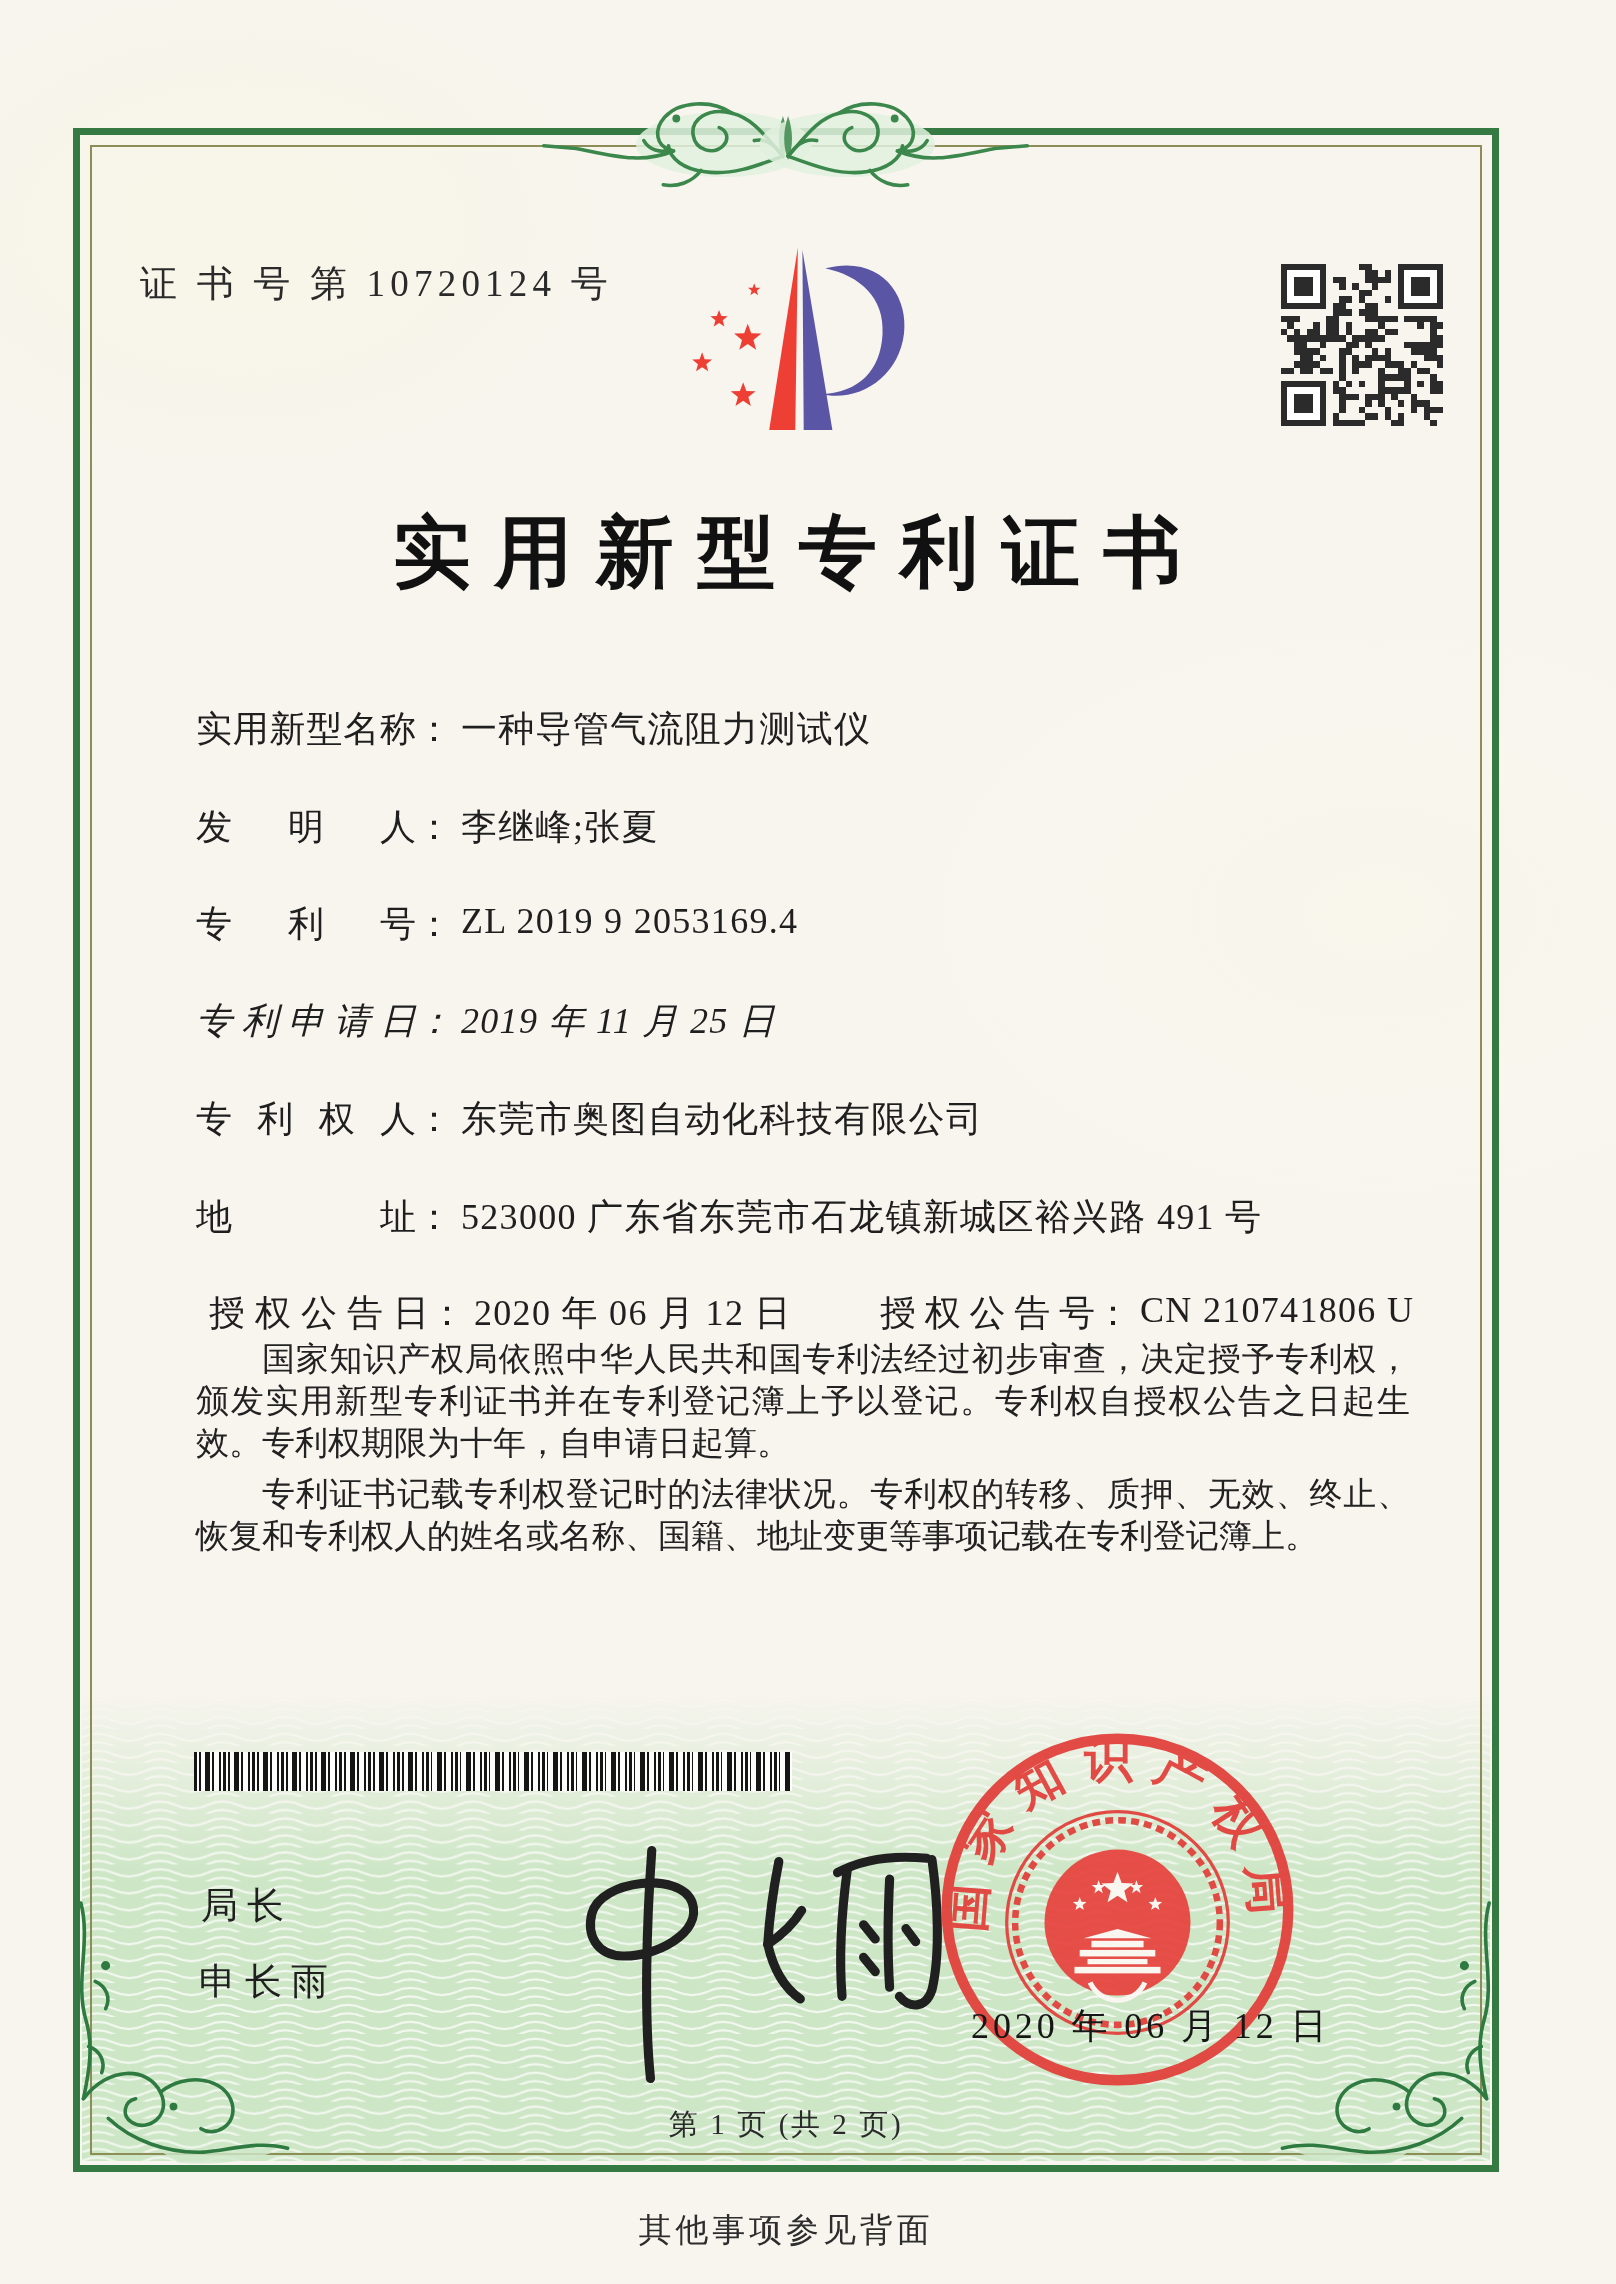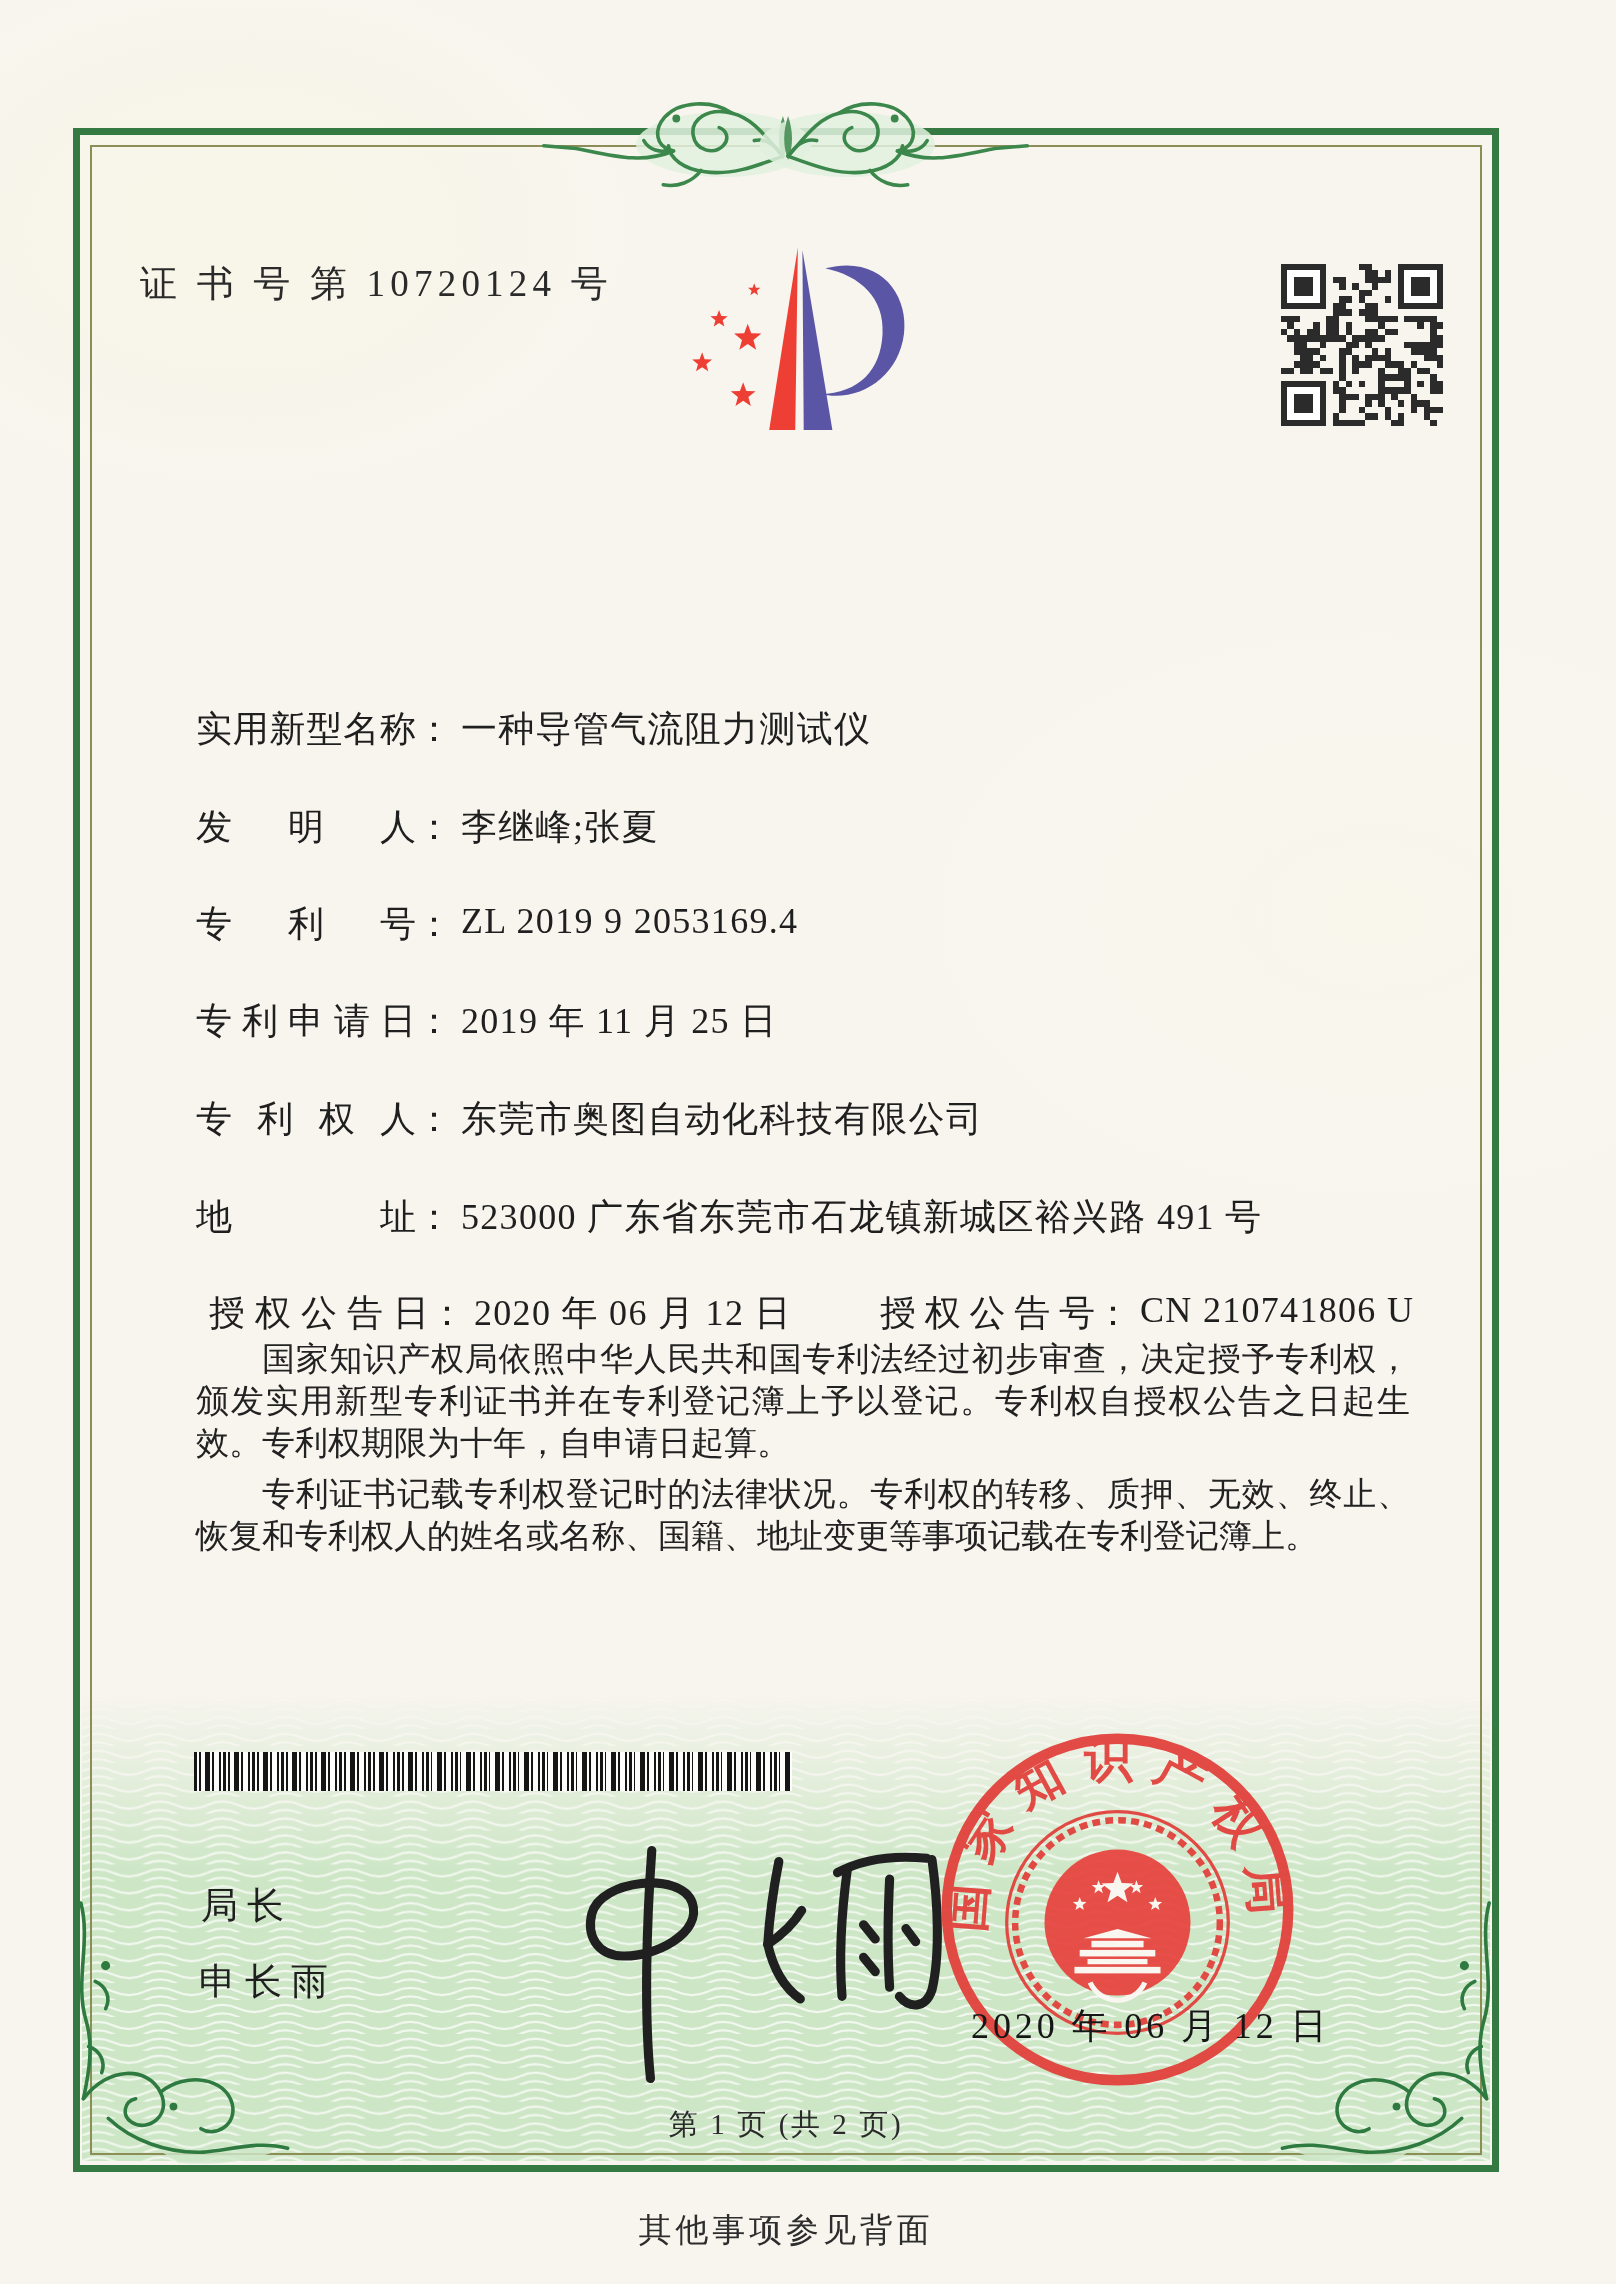--- a/index.html
+++ b/index.html
@@ -380,31 +380,32 @@
         <rect x="190" y="10" width="50" height="50" fill="#ffffff"></rect>
         <rect x="200" y="20" width="30" height="30" fill="#2b2b2b"></rect>
       </g>
       <g>
         <rect x="0" y="180" width="70" height="70" fill="#2b2b2b"></rect>
         <rect x="10" y="190" width="50" height="50" fill="#ffffff"></rect>
         <rect x="20" y="200" width="30" height="30" fill="#2b2b2b"></rect>
       </g>
     </svg>
 
+  <div class="abs doc-title">实用新型专利证书</div>
 
   <div class="abs field-row" style="top:705px;">
     <span class="flabel">实用新型名称</span><span class="fcolon">：</span><span class="fvalue">一种导管气流阻力测试仪</span>
   </div>
   <div class="abs field-row" style="top:803px;">
     <span class="flabel">发明人</span><span class="fcolon">：</span><span class="fvalue">李继峰;张夏</span>
   </div>
   <div class="abs field-row" style="top:900px;">
     <span class="flabel">专利号</span><span class="fcolon">：</span><span class="fvalue">ZL 2019 9 2053169.4</span>
   </div>
-  <div class="abs field-row" style="top:997px;">
+  <div class="abs field-row" style="top:997px;font-style:italic;">
     <span class="flabel">专利申请日</span><span class="fcolon">：</span><span class="fvalue">2019 年 11 月 25 日</span>
   </div>
   <div class="abs field-row" style="top:1095px;">
     <span class="flabel">专利权人</span><span class="fcolon">：</span><span class="fvalue">东莞市奥图自动化科技有限公司</span>
   </div>
   <div class="abs field-row" style="top:1193px;">
     <span class="flabel">地址</span><span class="fcolon">：</span><span class="fvalue">523000 广东省东莞市石龙镇新城区裕兴路 491 号</span>
   </div>
   <div class="abs field-row" style="top:1289px;margin-left:13px;">
     <span class="flabel">授权公告日</span><span class="fcolon">：</span><span class="fvalue">2020 年 06 月 12 日</span>

